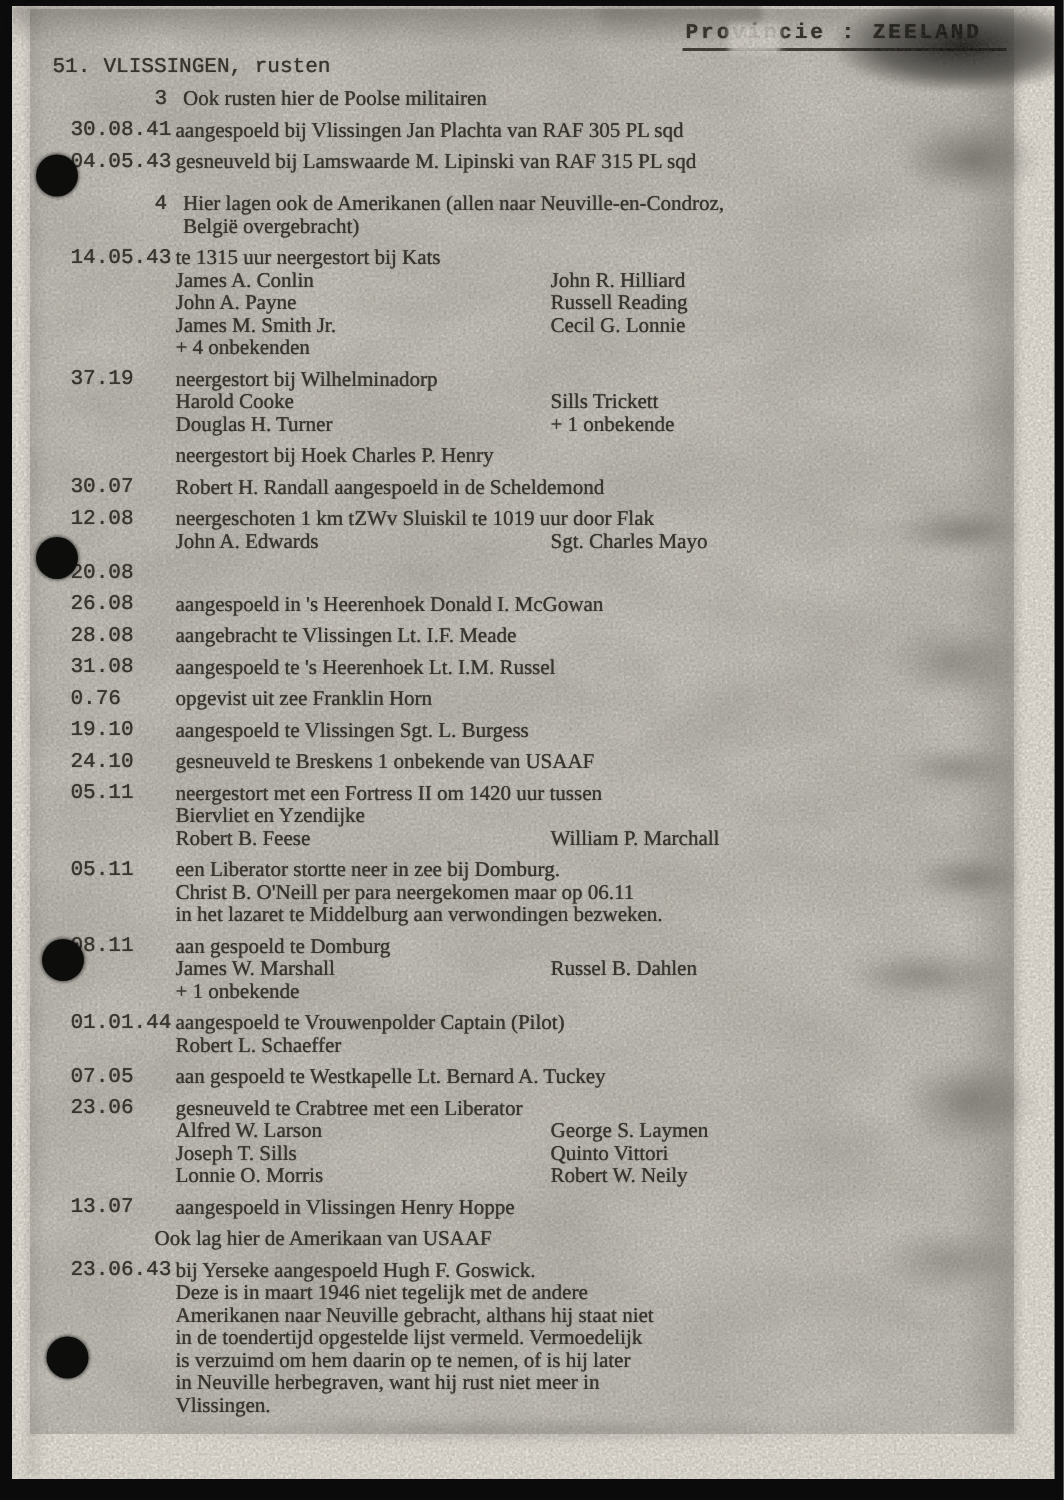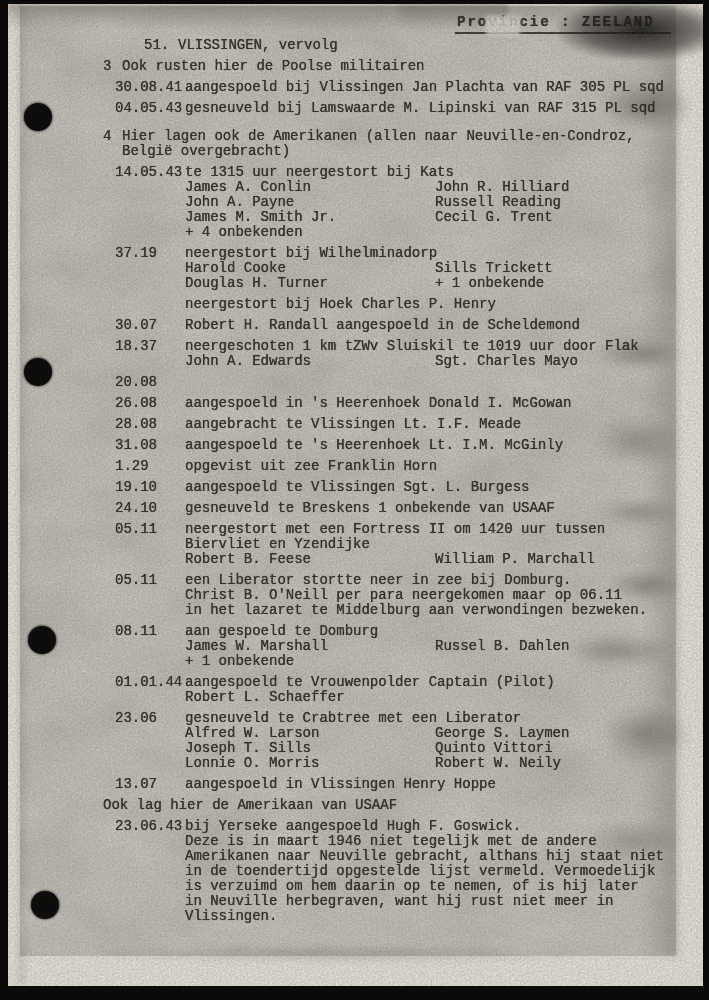--- a/index.html
+++ b/index.html
@@ -13,29 +13,29 @@
 
   
   .textlayer { position:absolute; left:0; top:0; width:709px; height:1000px;
                color:#2b2721; font-size:14px; line-height:15px;
                text-shadow:0 0 0.7px rgba(43,39,33,.85), .3px .3px 0 rgba(43,39,33,.3);
                filter:blur(.2px); }
   .stamp { position:absolute; left:455px; top:15px; font-weight:bold; letter-spacing:2px;
            padding:0 16px 2px 2px; border-bottom:2.5px solid rgba(28,25,20,.85); white-space:pre; }
   .content { position:absolute; left:0; top:38px; width:709px; }
   .row { display:flex; margin-bottom:6px; }
-  .row.title { padding-left:104px;margin-left:40px; }
+  .row.title { padding-left:35px; }
   .row.item  { padding-left:103px; }
   .row.para  { padding-left:103px; }
-  .row.entry { padding-left:115px; }
+  .row.entry { padding-left:47px; }
   .gap-lg { margin-top:13px; }
   .secnum { width:34px; flex:none; white-space:pre; }
   .num  { width:19px; flex:none; white-space:pre; }
   .date { width:70px; flex:none; white-space:pre; }
-  .body { flex:1; min-width:0; }
+  .body { flex:1; min-width:0;font-family:Liberation Serif, serif; }
   .line { height:15px; white-space:pre; }
   .pair { display:flex; height:15px; }
   .pn1 { width:250px; flex:none; white-space:pre; }
   .pn2 { white-space:pre; }
 
   
   .hole { position:absolute; width:28px; height:28px; border-radius:50%; background:#0d0d0c;
           box-shadow:0 0 2px 1px rgba(13,13,12,.5); }
   .sm { position:absolute; pointer-events:none; }
   .sm-topband { left:8px; top:4px; width:500px; height:28px;
@@ -70,21 +70,21 @@
       </filter>
     </defs>
     <rect x="20" y="6" width="656" height="950" filter="url(#blotch)" opacity="0.5"></rect>
   </svg>
 
   <div class="textlayer">
     <div class="stamp">Provincie : ZEELAND</div>
     <div class="content">
       <div class="row title">
         <span class="secnum">51.</span>
-        <span>VLISSINGEN, vervolg</span>
+        <span>VLISSINGEN, rusten</span>
       </div>
       <div>
           <div class="row item">
             <span class="num">3</span>
             <div class="body">
               <div class="line">Ook rusten hier de Poolse militairen</div>
             </div>
           </div>
           <div class="row entry">
             <span class="date">30.08.41</span>
@@ -112,21 +112,21 @@
               <div class="pair">
                 <span class="pn1">James A. Conlin</span>
                 <span class="pn2">John R. Hilliard</span>
               </div>
               <div class="pair">
                 <span class="pn1">John A. Payne</span>
                 <span class="pn2">Russell Reading</span>
               </div>
               <div class="pair">
                 <span class="pn1">James M. Smith Jr.</span>
-                <span class="pn2">Cecil G. Trent</span>
+                <span class="pn2">Cecil G. Lonnie</span>
               </div>
               <div class="pair">
                 <span class="pn1">+ 4 onbekenden</span>
                 <span class="pn2"></span>
               </div>
             </div>
           </div>
           <div class="row entry">
             <span class="date">37.19</span>
             <div class="body">
@@ -147,21 +147,21 @@
               <div class="line">neergestort bij Hoek Charles P. Henry</div>
             </div>
           </div>
           <div class="row entry">
             <span class="date">30.07</span>
             <div class="body">
               <div class="line">Robert H. Randall aangespoeld in de Scheldemond</div>
             </div>
           </div>
           <div class="row entry">
-            <span class="date">18.37</span>
+            <span class="date">12.08</span>
             <div class="body">
               <div class="line">neergeschoten 1 km tZWv Sluiskil te 1019 uur door Flak</div>
               <div class="pair">
                 <span class="pn1">John A. Edwards</span>
                 <span class="pn2">Sgt. Charles Mayo</span>
               </div>
             </div>
           </div>
           <div class="row entry">
             <span class="date">20.08</span>
@@ -174,25 +174,25 @@
           </div>
           <div class="row entry">
             <span class="date">28.08</span>
             <div class="body">
               <div class="line">aangebracht te Vlissingen Lt. I.F. Meade</div>
             </div>
           </div>
           <div class="row entry">
             <span class="date">31.08</span>
             <div class="body">
-              <div class="line">aangespoeld te 's Heerenhoek Lt. I.M. McGinly</div>
-            </div>
-          </div>
-          <div class="row entry">
-            <span class="date">1.29</span>
+              <div class="line">aangespoeld te 's Heerenhoek Lt. I.M. Russel</div>
+            </div>
+          </div>
+          <div class="row entry">
+            <span class="date">0.76</span>
             <div class="body">
               <div class="line">opgevist uit zee Franklin Horn</div>
             </div>
           </div>
           <div class="row entry">
             <span class="date">19.10</span>
             <div class="body">
               <div class="line">aangespoeld te Vlissingen Sgt. L. Burgess</div>
             </div>
           </div>
@@ -233,20 +233,26 @@
                 <span class="pn1">+ 1 onbekende</span>
                 <span class="pn2"></span>
               </div>
             </div>
           </div>
           <div class="row entry">
             <span class="date">01.01.44</span>
             <div class="body">
               <div class="line">aangespoeld te Vrouwenpolder Captain (Pilot)</div>
               <div class="line">Robert L. Schaeffer</div>
+            </div>
+          </div>
+          <div class="row entry">
+            <span class="date">07.05</span>
+            <div class="body">
+              <div class="line">aan gespoeld te Westkapelle Lt. Bernard A. Tuckey</div>
             </div>
           </div>
           <div class="row entry">
             <span class="date">23.06</span>
             <div class="body">
               <div class="line">gesneuveld te Crabtree met een Liberator</div>
               <div class="pair">
                 <span class="pn1">Alfred W. Larson</span>
                 <span class="pn2">George S. Laymen</span>
               </div>

